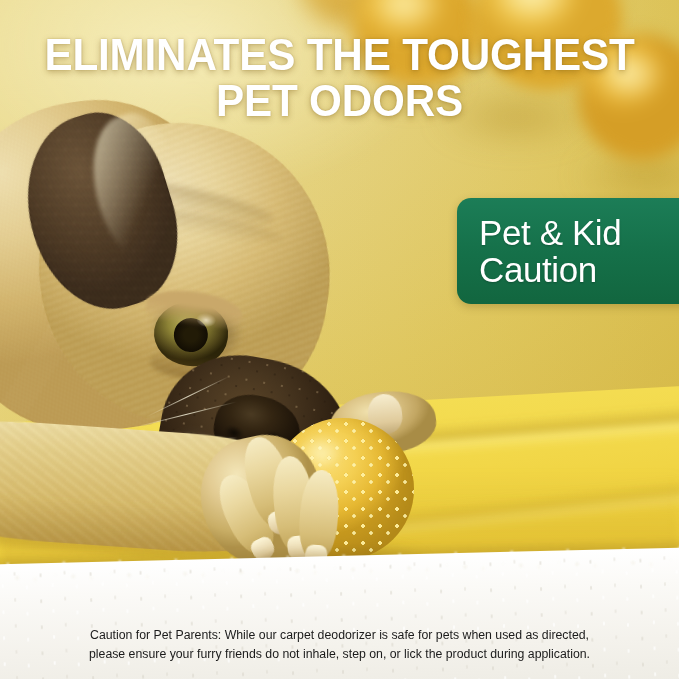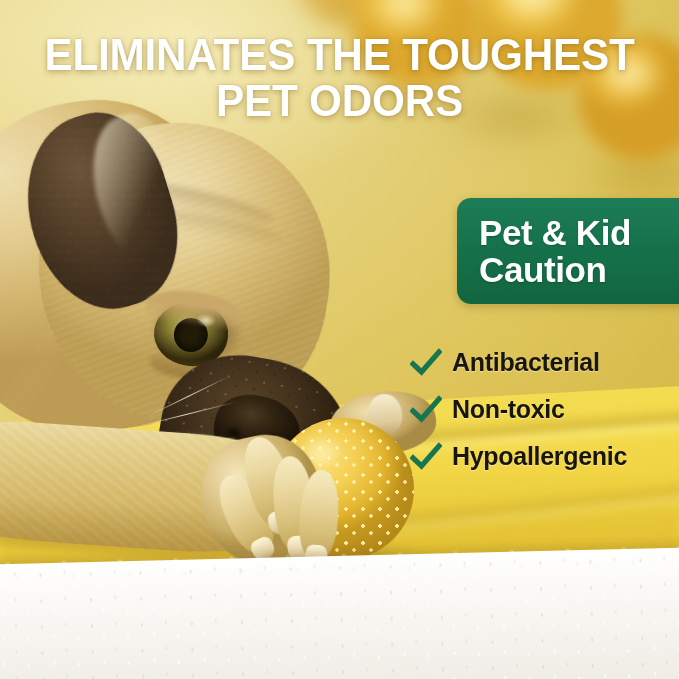--- a/index.html
+++ b/index.html
@@ -426,21 +426,21 @@
     background: linear-gradient(180deg, #1c7d57 0%, #157049 52%, #12663f 100%);
     border-radius: 14px 0 0 14px;
     box-shadow: 0 3px 8px rgba(90,66,14,.26);
     display:flex; align-items:center; justify-content:flex-start;
     box-sizing:border-box;
     padding-left: 22px;
   }
   .badge-text {
     color:#ffffff;
     font-size:35px;
-    font-weight:700;
+    font-weight:400;
     line-height:1.06;
     letter-spacing:-0.4px;
     text-shadow: 0 1px 2px rgba(0,0,0,.22);
   }
   .badge-text .bl2 { display:block; }
 
   
   .features {
     position:absolute; left:410px; top:339px; width:264px;
   }
@@ -562,39 +562,19 @@
     <span class="l2">PET ODORS</span>
   </div>
 
   <div class="badge">
     <div class="badge-text">
       <span>Pet &amp; Kid</span>
       <span class="bl2">Caution</span>
     </div>
   </div>
 
-  <div class="features">
-
-    <div class="feature">
-      <svg class="check" viewBox="0 0 32 30">
-        <path d="M3 16 L11.5 24 L29 4" fill="none" stroke="#17754f" stroke-width="5.2" stroke-linecap="square" stroke-linejoin="miter"></path>
-      </svg>
-      <span class="feature-label">Antibacterial</span>
-    </div>
-
-    <div class="feature">
-      <svg class="check" viewBox="0 0 32 30">
-        <path d="M3 16 L11.5 24 L29 4" fill="none" stroke="#17754f" stroke-width="5.2" stroke-linecap="square" stroke-linejoin="miter"></path>
-      </svg>
-      <span class="feature-label">Non-toxic</span>
-    </div>
-
-    <div class="feature">
-      <svg class="check" viewBox="0 0 32 30">
-        <path d="M3 16 L11.5 24 L29 4" fill="none" stroke="#17754f" stroke-width="5.2" stroke-linecap="square" stroke-linejoin="miter"></path>
-      </svg>
-      <span class="feature-label">Hypoallergenic</span>
-    </div>
-
+
+  <div class="caption">
+    <span class="cl">Caution for Pet Parents: While our carpet deodorizer is safe for pets when used as directed,</span>
+    <span class="cl">please ensure your furry friends do not inhale, step on, or lick the product during application.</span>
   </div>
 
-
 </div>
 
 </body></html>

